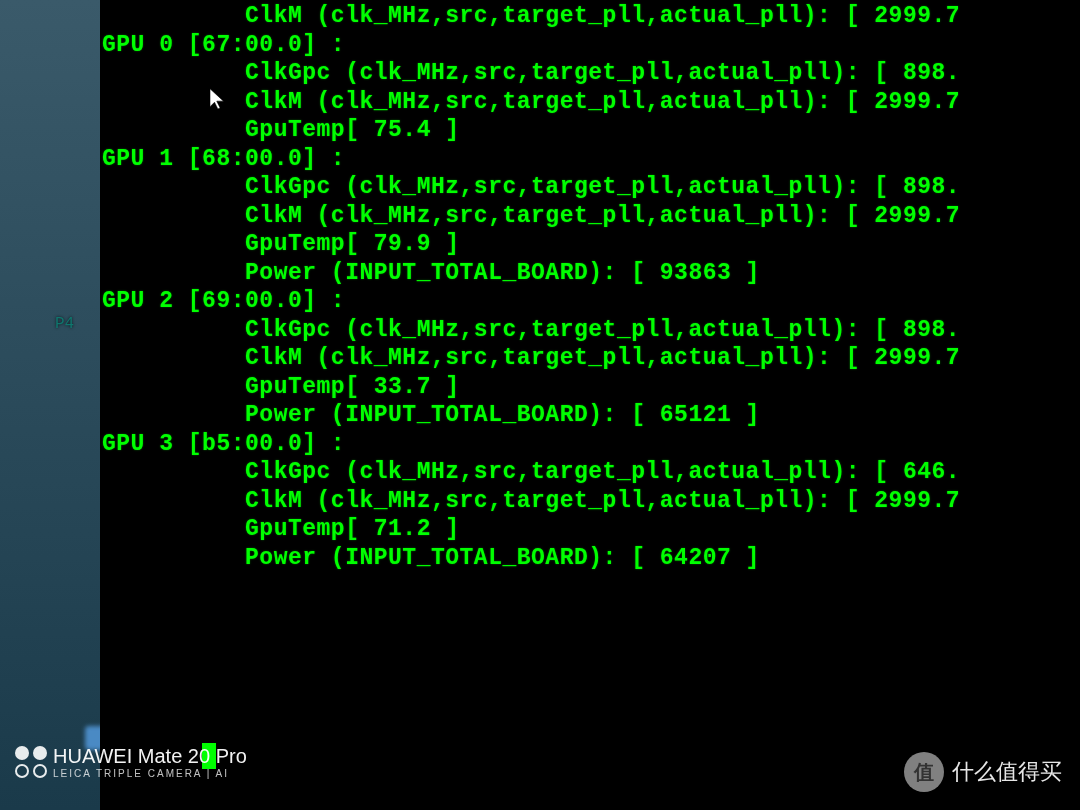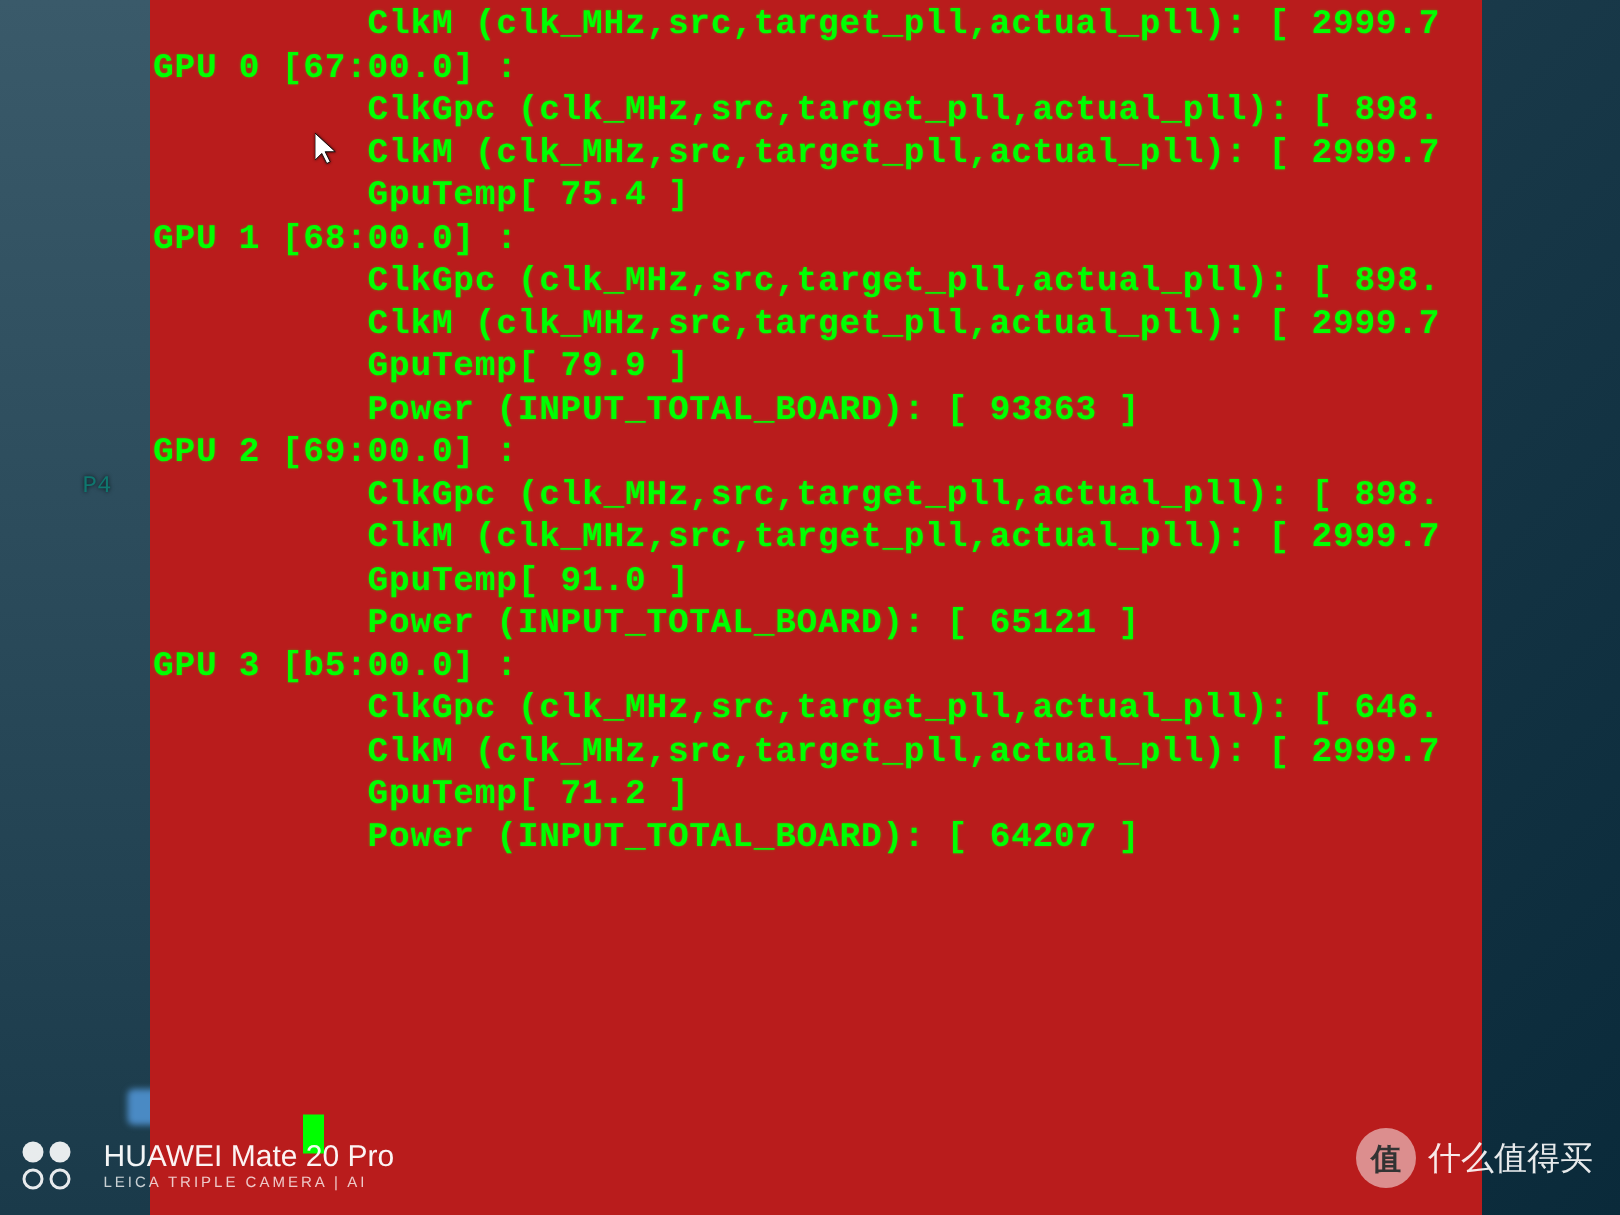--- a/index.html
+++ b/index.html
@@ -35,23 +35,23 @@
       width: 24px;
       height: 24px;
       background: #4a8ac4;
       border-radius: 4px;
       filter: blur(2px);
     }
     .terminal {
       position: absolute;
       left: 100px;
       top: 0;
-      width: 888px;
+      width: 980px;
       height: 810px;
-      background: #b91c1c;
+      background: #000000;
       padding: 2px 0 0 2px;
       overflow: hidden;
     }
     .line {
       color: #00ff00;
       font-size: 23px;
       font-weight: bold;
       line-height: 28.5px;
       white-space: pre;
       letter-spacing: 0.5px;
@@ -70,24 +70,24 @@
       position: absolute;
       left: 102px;
       top: 743px;
       width: 14px;
       height: 26px;
       background: #00ff00;
     }
     .watermark-left {
       position: absolute;
       left: 15px;
-      bottom: 16px;
+      bottom: 31px;
       display: flex;
       align-items: center;
-      gap: 16px;
+      gap: 0;
     }
     .dots {
       display: grid;
       grid-template-columns: repeat(2, 1fr);
       gap: 4px;
     }
     .dot-filled {
       width: 14px;
       height: 14px;
       border-radius: 50%;
@@ -147,21 +147,21 @@
       <div class="line">          ClkM (clk_MHz,src,target_pll,actual_pll): [ 2999.7</div>
       <div class="line">          GpuTemp[ 75.4 ]</div>
       <div class="line">GPU 1 [68:00.0] :</div>
       <div class="line">          ClkGpc (clk_MHz,src,target_pll,actual_pll): [ 898.</div>
       <div class="line">          ClkM (clk_MHz,src,target_pll,actual_pll): [ 2999.7</div>
       <div class="line">          GpuTemp[ 79.9 ]</div>
       <div class="line">          Power (INPUT_TOTAL_BOARD): [ 93863 ]</div>
       <div class="line">GPU 2 [69:00.0] :</div>
       <div class="line">          ClkGpc (clk_MHz,src,target_pll,actual_pll): [ 898.</div>
       <div class="line">          ClkM (clk_MHz,src,target_pll,actual_pll): [ 2999.7</div>
-      <div class="line">          GpuTemp[ 91.0 ]</div>
+      <div class="line">          GpuTemp[ 33.7 ]</div>
       <div class="line">          Power (INPUT_TOTAL_BOARD): [ 65121 ]</div>
       <div class="line">GPU 3 [b5:00.0] :</div>
       <div class="line">          ClkGpc (clk_MHz,src,target_pll,actual_pll): [ 646.</div>
       <div class="line">          ClkM (clk_MHz,src,target_pll,actual_pll): [ 2999.7</div>
       <div class="line">          GpuTemp[ 71.2 ]</div>
       <div class="line">          Power (INPUT_TOTAL_BOARD): [ 64207 ]</div>
     </div>
   <div class="cursor-block"></div>
 </div>
 

